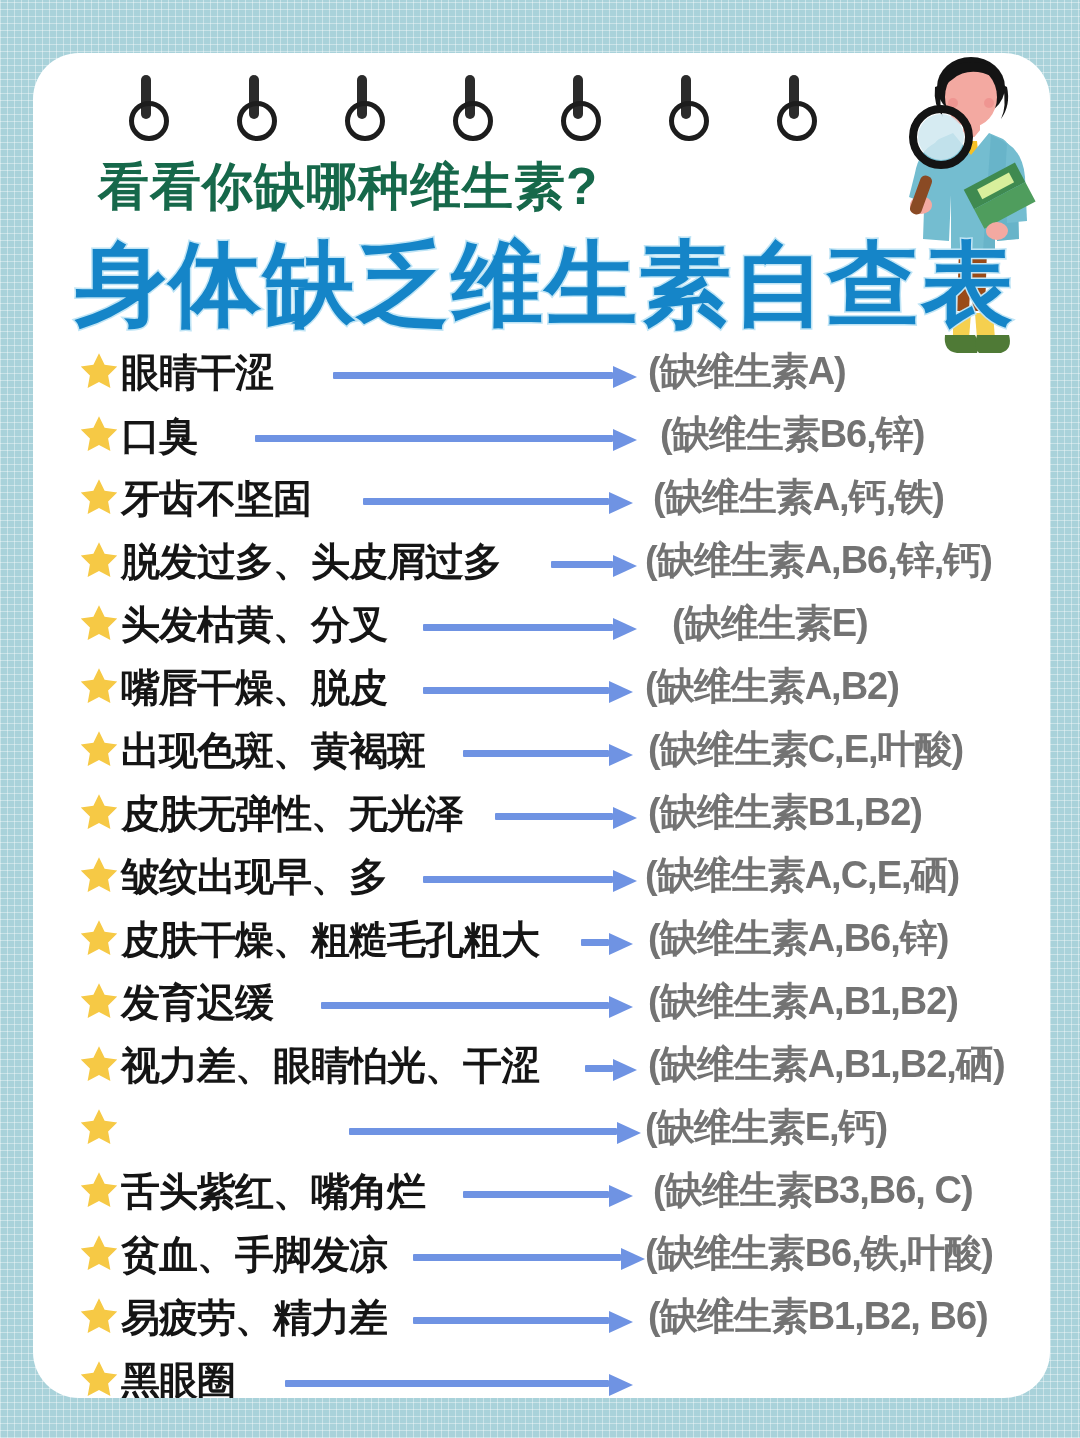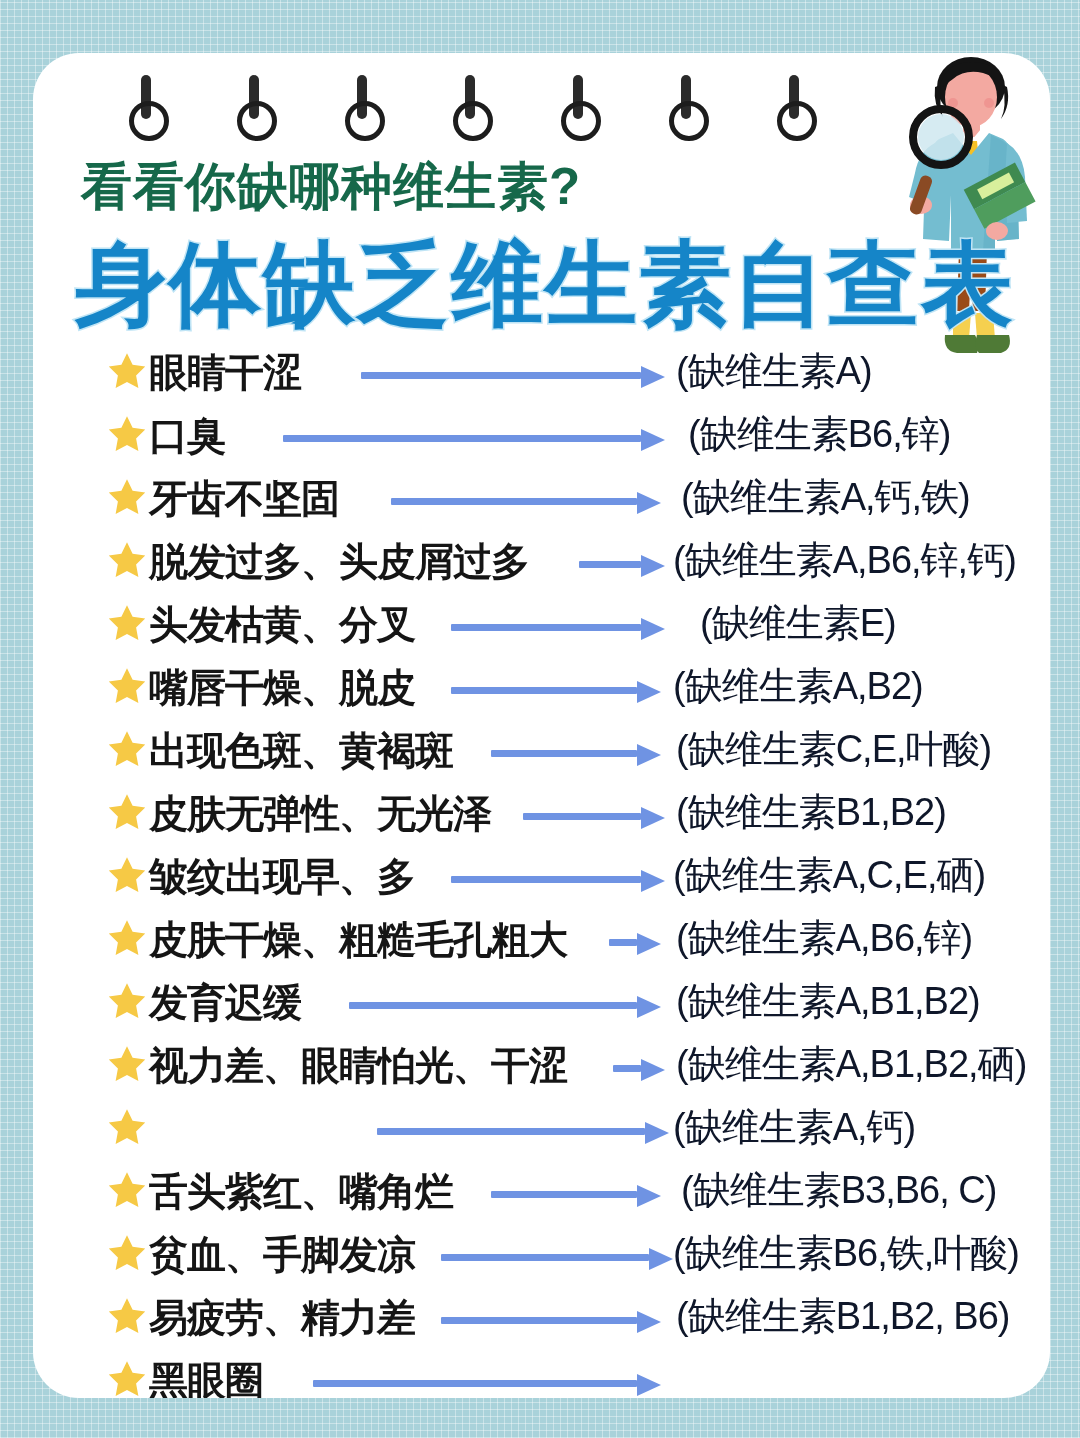--- a/index.html
+++ b/index.html
@@ -29,35 +29,35 @@
   .ring .loop{
     position:absolute;left:0;top:26px;width:30px;height:30px;
     border:5px solid #1d1d1d;border-radius:50%;background:transparent;
   }
 
   
   #person{position:absolute;left:846px;top:2px;width:180px;height:310px;}
 
   
   #subtitle{
-    position:absolute;left:48px;top:100px;
+    position:absolute;left:65px;top:100px;
     font-size:51px;font-weight:bold;color:#16684a;
     letter-spacing:1px;white-space:nowrap;
     text-shadow:0 2px 0 rgba(255,255,255,.55);
   }
   #maintitle{
     position:absolute;left:42px;top:170px;
     font-size:92px;font-weight:bold;color:#1585c8;
     letter-spacing:2px;white-space:nowrap;
     -webkit-text-stroke:3px #bfe4f5;
     paint-order:stroke fill;
   }
 
   
-  #rows{position:absolute;left:0;top:291px;width:1017px;margin-left:28px;}
+  #rows{position:absolute;left:0;top:291px;width:1017px;}
   .row{position:relative;height:63px;}
   .star{
     position:absolute;left:45px;top:6px;width:42px;height:42px;
   }
   .sym{
     position:absolute;left:88px;top:2px;
     font-size:39px;font-weight:bold;color:#151515;
     white-space:nowrap;letter-spacing:-1px;
     font-family:"Liberation Sans","DejaVu Sans",sans-serif;
   }
@@ -65,21 +65,21 @@
   .arrow .shaft{
     position:absolute;left:0;top:6px;height:7px;background:#6f93e3;border-radius:1px;
   }
   .arrow .head{
     position:absolute;top:0;width:0;height:0;
     border-top:11px solid transparent;border-bottom:11px solid transparent;
     border-left:24px solid #6f93e3;
   }
   .vit{
     position:absolute;top:2px;
-    font-size:38px;font-weight:normal;color:#0f172a;
+    font-size:38px;font-weight:bold;color:#737373;
     white-space:nowrap;letter-spacing:-1px;
   }
 </style>
 </head>
 <body>
 
 <div id="card">
 
   <div id="binding">
       <div class="ring" style="left: 96px;">
@@ -300,21 +300,21 @@
         <span class="vit" style="left: 615px;">(缺维生素A,B1,B2,硒)</span>
       </div>
       <div class="row">
         <span class="star"><svg viewBox="0 0 24 24" width="42" height="42">
             <path d="M12 1.8 15.2 8.4 22.4 9.4 17.2 14.5 18.5 21.7 12 18.3 5.5 21.7 6.8 14.5 1.6 9.4 8.8 8.4Z" fill="#f6c945"></path>
           </svg></span>
         <span class="arrow" style="left: 316px; width: 292px;">
           <span class="shaft" style="width: 268px;"></span>
           <span class="head" style="left: 268px;"></span>
         </span>
-        <span class="vit" style="left: 612px;">(缺维生素A,钙)</span>
+        <span class="vit" style="left: 612px;">(缺维生素E,钙)</span>
       </div>
       <div class="row">
         <span class="star"><svg viewBox="0 0 24 24" width="42" height="42">
             <path d="M12 1.8 15.2 8.4 22.4 9.4 17.2 14.5 18.5 21.7 12 18.3 5.5 21.7 6.8 14.5 1.6 9.4 8.8 8.4Z" fill="#f6c945"></path>
           </svg></span>
         <span class="sym">舌头紫红、嘴角烂</span>
         <span class="arrow" style="left: 430px; width: 170px;">
           <span class="shaft" style="width: 146px;"></span>
           <span class="head" style="left: 146px;"></span>
         </span>

